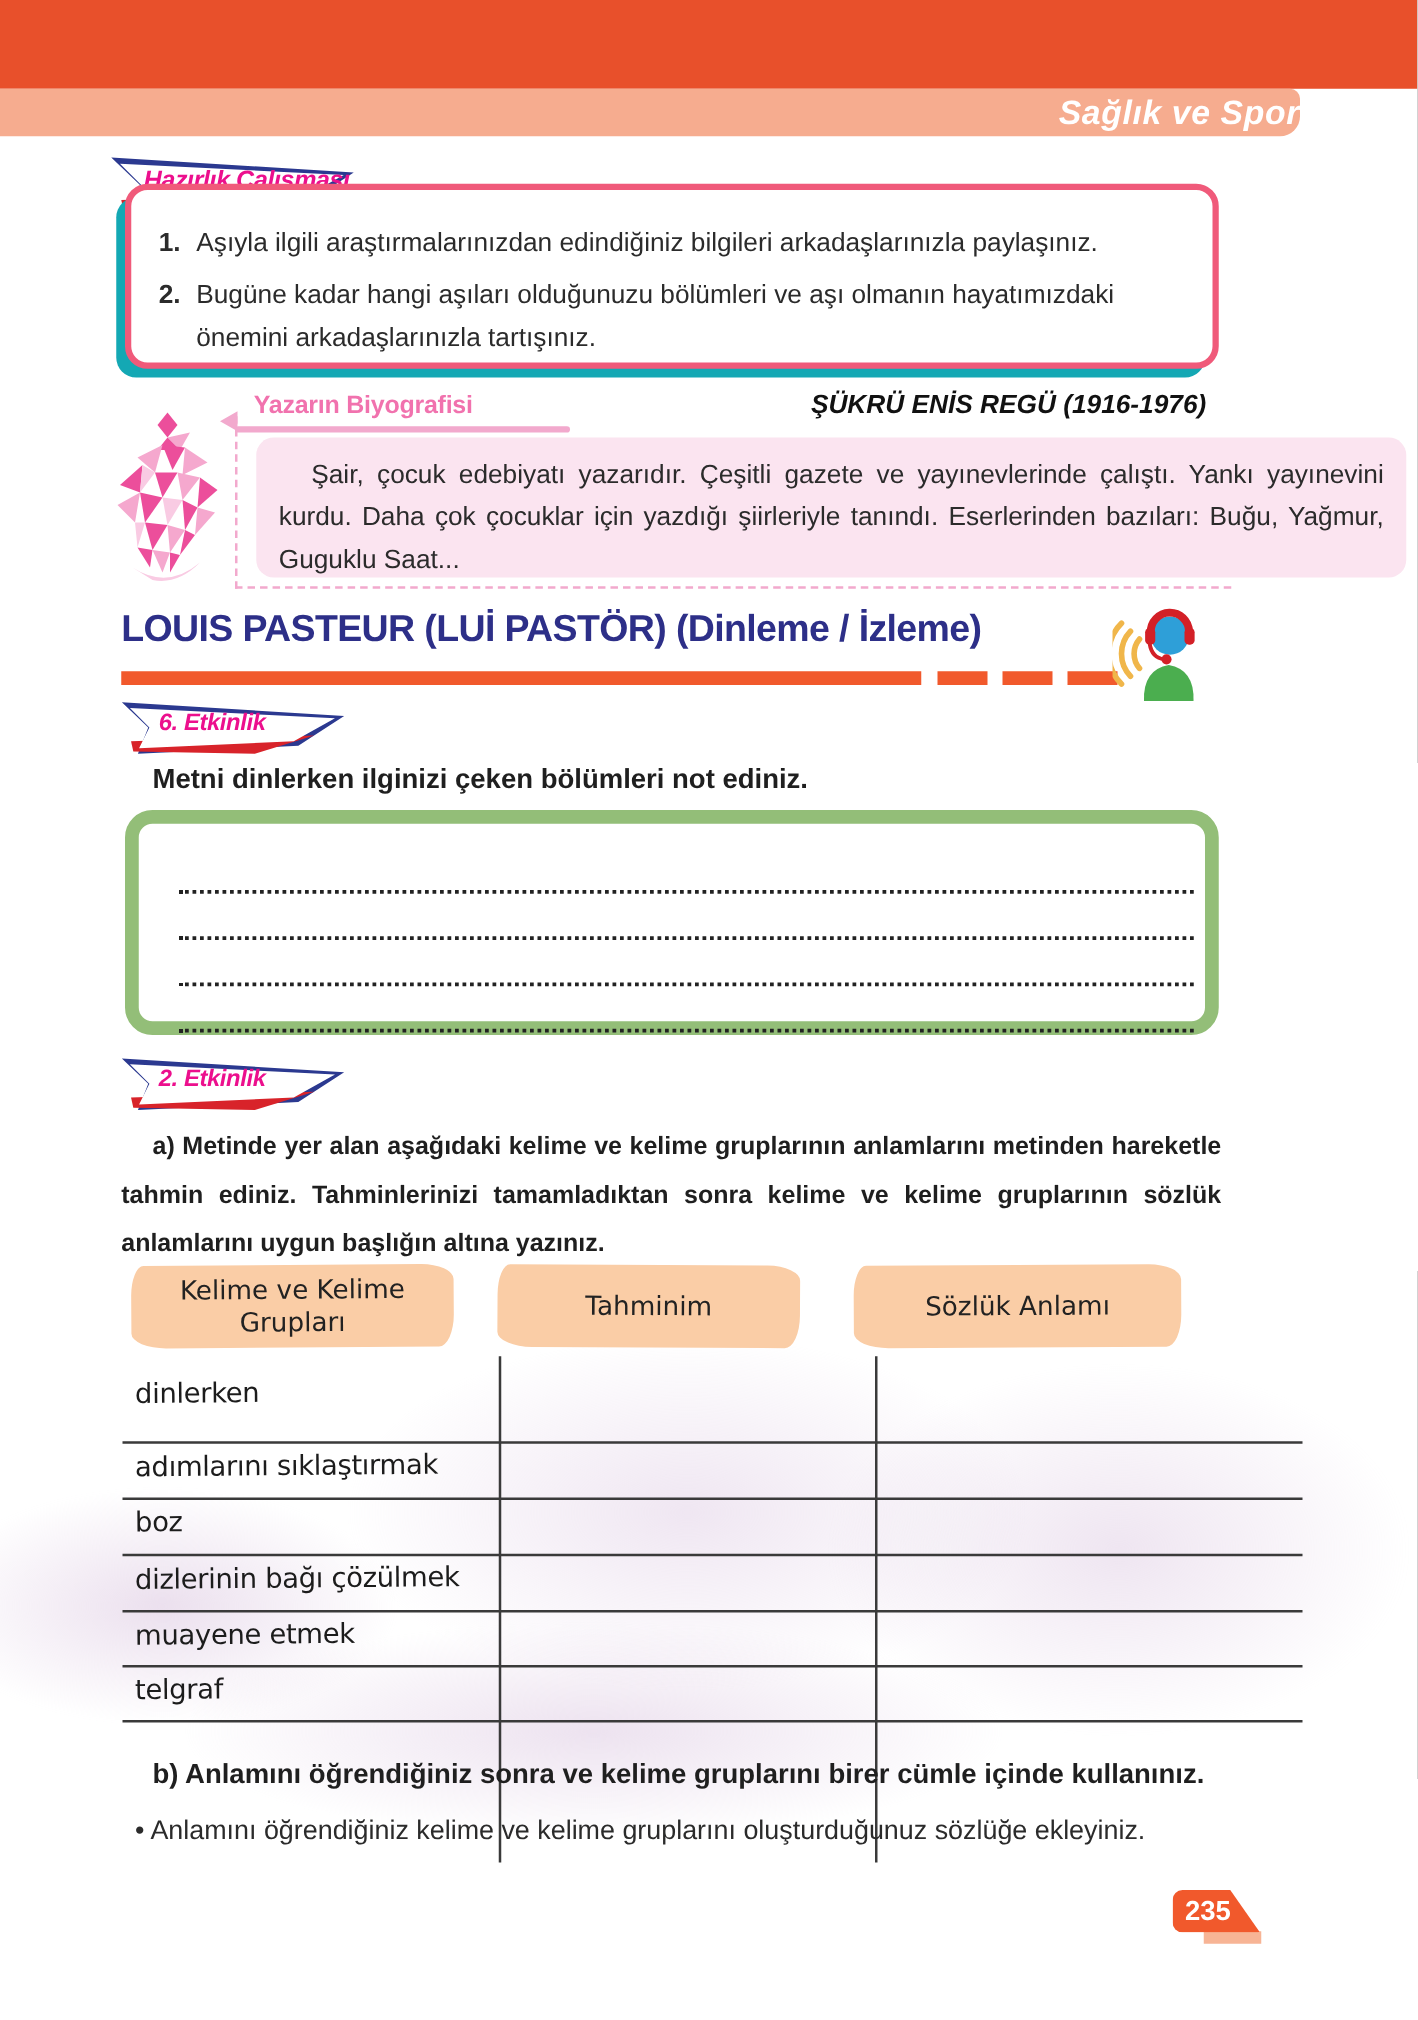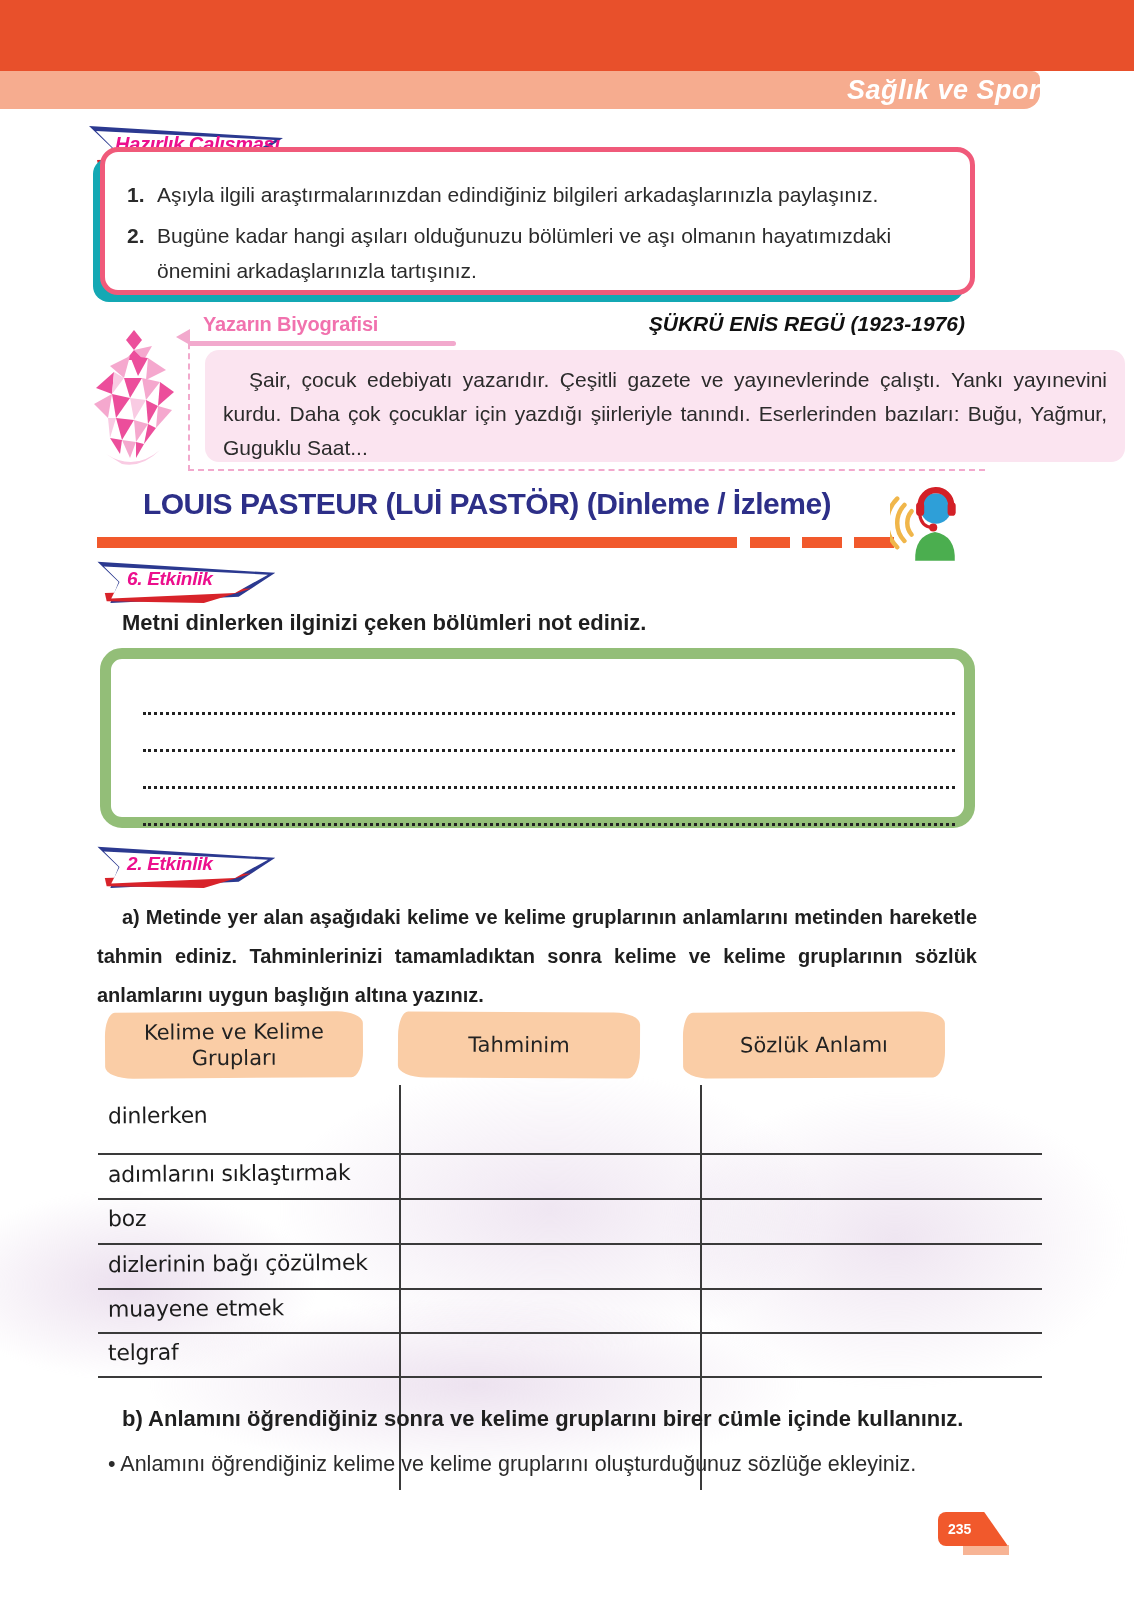--- a/index.html
+++ b/index.html
@@ -57,21 +57,21 @@
   }
   .bio-box {
     position:absolute; left:205px; top:350px; width:920px; height:112px;
     background:#FBE4F0; border-radius:14px; padding:13px 18px;
     font-size:21px; line-height:34px; text-align:justify; text-indent:26px; color:#2b2b2b;
   }
   .crystal { position:absolute; left:86px; top:326px; width:96px; height:148px; }
 
   
   .lesson-title {
-    position:absolute; left:97px; top:487px; width:780px; text-align:center;
+    position:absolute; left:97px; top:487px; width:780px; text-align:left;
     font-size:30px; font-weight:bold; color:#2D2F88; letter-spacing:-0.5px; white-space:nowrap;
   }
   .title-rule { position:absolute; left:97px; top:537px; height:11px; width:640px; background:#F1592C; }
   .rule-dash { position:absolute; top:537px; height:11px; width:40px; background:#F1592C; }
   .listen-icon { position:absolute; left:890px; top:474px; width:90px; height:88px; }
 
   
   .instr1 { position:absolute; left:122px; top:610px; font-size:22px; font-weight:bold; color:#1f1f1f; }
   .notes-box {
     position:absolute; left:100px; top:648px; width:875px; height:180px;
@@ -111,21 +111,21 @@
 
   .instr-b { position:absolute; left:122px; top:1406px; font-size:22px; font-weight:bold; color:#1f1f1f; }
   .bullet-line { position:absolute; left:108px; top:1452px; font-size:21.5px; color:#2b2b2b; }
 
   
   .badge-shadow { position:absolute; left:963px; top:1545px; width:46px; height:10px; background:#F7B495; }
   .page-badge {
     position:absolute; left:938px; top:1512px; width:70px; height:34px;
     background:#F1592C; border-radius:8px 2px 2px 8px;
     clip-path:polygon(0 0, 66% 0, 100% 100%, 0 100%);
-    color:#fff; font-size:14px; font-weight:bold;
+    color:#fff; font-size:22px; font-weight:bold;
     display:flex; align-items:center; padding-left:10px;
   }
 </style>
 </head>
 <body>
 
 <div class="page">
 
   <div class="top-band"></div>
   <div class="sub-band">
@@ -175,21 +175,21 @@
     <polygon points="30,92 48,94 36,114" fill="#EC4E9B"></polygon>
     <polygon points="48,94 62,98 50,116" fill="#F5A8CE"></polygon>
     <polygon points="62,98 70,102 58,118" fill="#EC4E9B"></polygon>
     <polygon points="24,112 36,114 34,128" fill="#EC4E9B"></polygon>
     <polygon points="36,114 50,116 44,132" fill="#F5A8CE"></polygon>
     <polygon points="50,116 58,118 50,132" fill="#EC4E9B"></polygon>
     <path d="M20,128 Q48,146 74,124 Q56,142 36,138 Z" fill="#F9CBE3"></path>
   </svg>
   <div class="bio-label">Yazarın Biyografisi</div>
   <div class="bio-underline"></div>
-  <div class="bio-author">ŞÜKRÜ ENİS REGÜ (1923-1976)</div>
+  <div class="bio-author">ŞÜKRÜ ENİS REGÜ (1916-1976)</div>
   <div class="bio-box">Şair, çocuk edebiyatı yazarıdır. Çeşitli gazete ve yayınevlerinde çalıştı. Yankı yayınevini kurdu. Daha çok çocuklar için yazdığı şiirleriyle tanındı. Eserlerinden bazıları: Buğu, Yağmur, Guguklu Saat...</div>
 
   <div class="lesson-title">LOUIS PASTEUR (LUİ PASTÖR) (Dinleme / İzleme)</div>
   <div class="title-rule"></div>
   <div class="rule-dash" style="left:750px;"></div>
   <div class="rule-dash" style="left:802px;"></div>
   <div class="rule-dash" style="left:854px;"></div>
 
   <svg class="listen-icon" viewBox="0 0 100 95">
     <g fill="none" stroke="#F0B64A" stroke-width="5" stroke-linecap="round">

